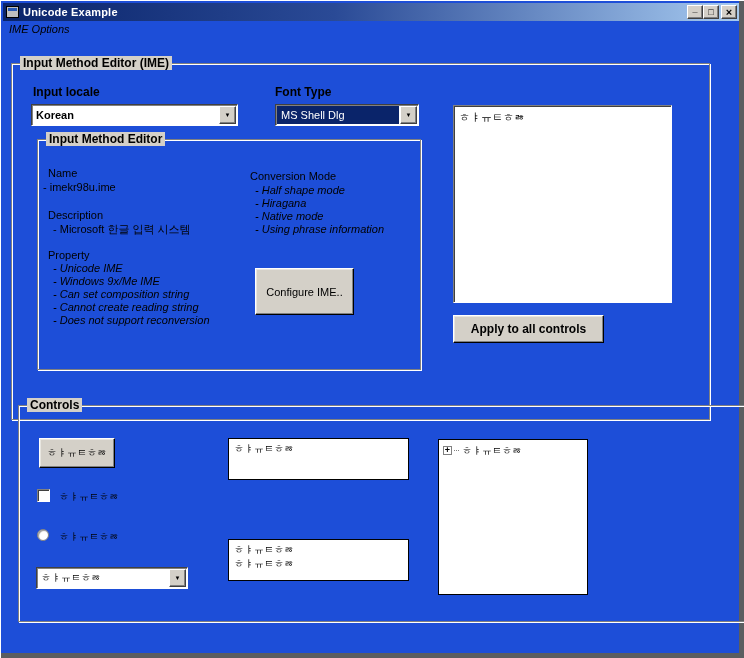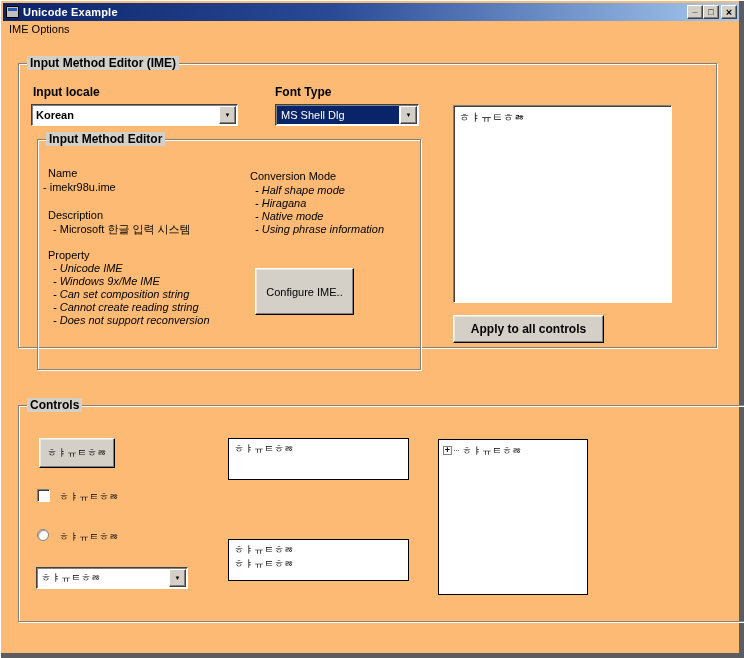--- a/index.html
+++ b/index.html
@@ -3,21 +3,21 @@
 <meta charset="utf-8">
 <style>
   * { margin:0; padding:0; box-sizing:border-box; }
   html,body { width:744px; height:658px; overflow:hidden; }
   body {
     font-family:"Liberation Sans","DejaVu Sans",sans-serif;
     font-size:11px; color:#000; background:#d4d0c8;
   }
   .window {
     position:absolute; left:0; top:0; width:744px; height:658px;
-    background:#fdba74;
+    background:#1d4ed8;
     box-shadow: inset 1px 1px 0 #ffffff, inset -5px -5px 0 #5b5d60, inset -1px -1px 0 #404040;
   }
   .titlebar {
     position:absolute; left:3px; top:3px; width:736px; height:18px;
     background:linear-gradient(90deg,#0a246a 0%,#2a4a96 45%,#a6caf0 100%);
     display:flex; align-items:center; padding:0 2px;
   }
   .title-icon {
     width:13px; height:12px; margin:0 4px 0 1px; background:#c0c0c0;
     border:1px solid #000; position:relative; flex:none;
@@ -32,21 +32,21 @@
     box-shadow:inset -1px -1px 0 #808080;
     display:flex; align-items:center; justify-content:center;
     font-size:9px; font-weight:bold; line-height:10px; margin-left:0;
   }
   .caption-btn.min span { position:relative; top:-3px; }
   .caption-btn.close { margin-left:2px; font-size:11px; }
   .menubar {
     position:absolute; left:3px; top:21px; width:736px; height:16px;
     display:flex; align-items:center;
   }
-  .menu-item { padding:1px 6px; }
+  .menu-item { padding:1px 6px;font-style:italic; }
   .groupbox {
     position:absolute; border:1px solid #808080;
     box-shadow:1px 1px 0 #ffffff, inset 1px 1px 0 #ffffff;
   }
   .groupbox-title {
     position:absolute; top:-8px; left:8px; background:#d4d0c8;
     padding:0 3px; font-weight:bold; font-size:12px; line-height:14px; white-space:nowrap;
   }
   .label-bold { position:absolute; font-weight:bold; font-size:12px; white-space:nowrap; }
   .txt { position:absolute; white-space:nowrap; }
@@ -118,21 +118,21 @@
       </div>
     <div class="caption-btn close">
         <span>×</span>
       </div>
   </div>
 
   <div class="menubar">
     <div class="menu-item">IME Options</div>
   </div>
 
-  <div class="groupbox" style="left:18px; top:63px; width:699px; height:285px;">
+  <div class="groupbox" style="left:11px; top:63px; width:699px; height:357px;">
     <div class="groupbox-title">Input Method Editor (IME)</div>
   </div>
 
   <div class="label-bold" style="left:33px; top:85px;">Input locale</div>
   <div class="combo" style="left:31px; top:104px; width:207px;">
     <div class="combo-value" style="font-weight:bold;">Korean</div>
     <div class="combo-btn">
         <span>▼</span>
       </div>
   </div>

